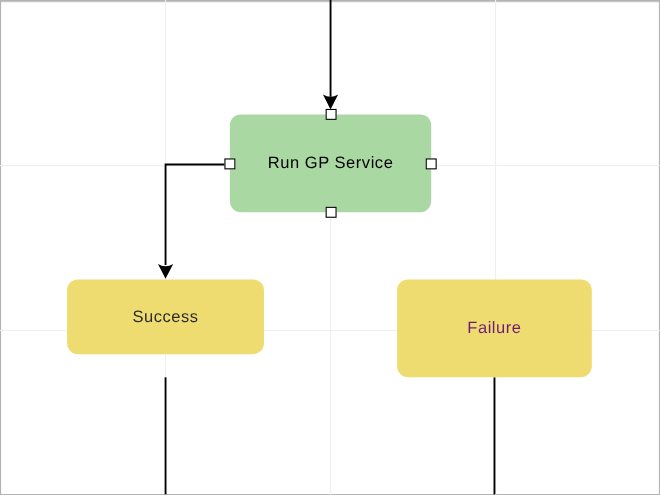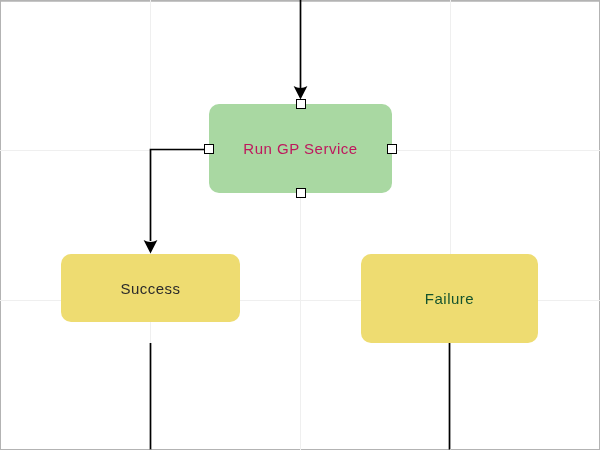--- a/index.html
+++ b/index.html
@@ -87,28 +87,28 @@
     <g>
       <path class="wire" d="M150.5,343 L150.5,449.5"></path>
     </g>
 
     <g>
       <path class="wire" d="M449.5,343 L449.5,449.5"></path>
     </g>
   </svg>
 
   <div class="node node-gp" style="background-color: rgb(169, 216, 162);">
-    <span class="node-label" style="color: #be185d;">Run GP Service</span>
+    <span class="node-label" style="color: #000000;">Run GP Service</span>
     <span class="handle top"></span>
     <span class="handle right"></span>
     <span class="handle bottom"></span>
     <span class="handle left"></span>
   </div>
 
   <div class="node node-success" style="background-color: rgb(238, 220, 113);">
     <span class="node-label" style="color: rgb(43, 43, 43);">Success</span>
   </div>
 
   <div class="node node-failure" style="background-color: rgb(238, 220, 113);">
-    <span class="node-label" style="color: #14532d;">Failure</span>
+    <span class="node-label" style="color: #701a75;">Failure</span>
   </div>
 
 </div>
 
 </body></html>

